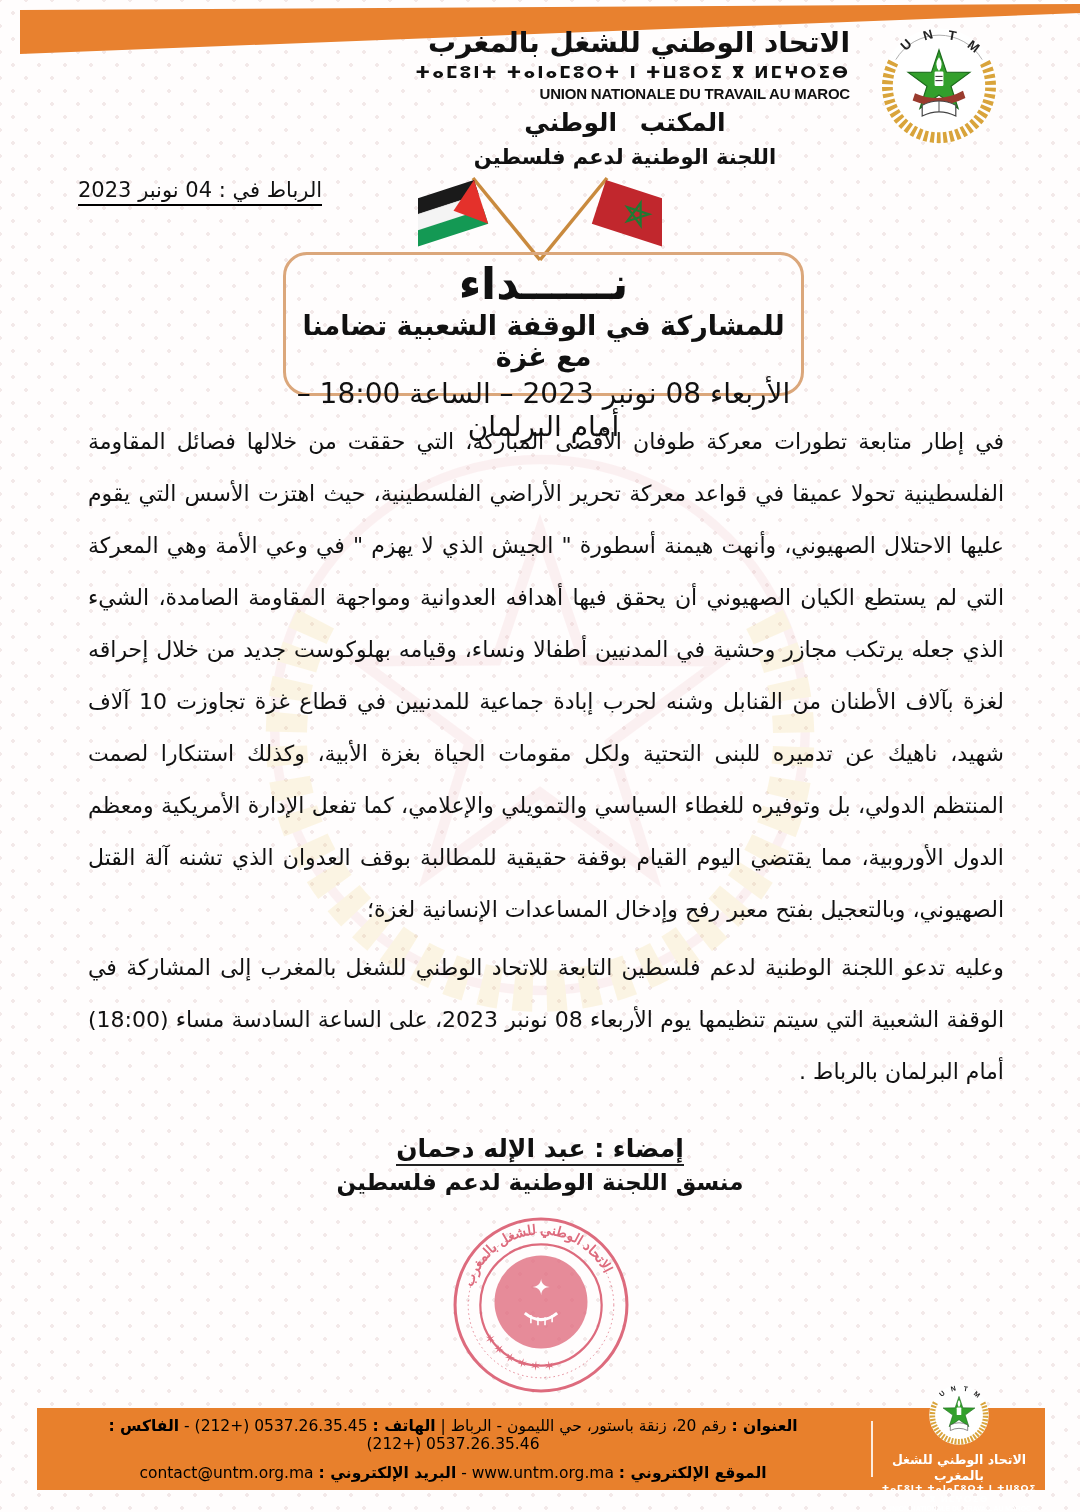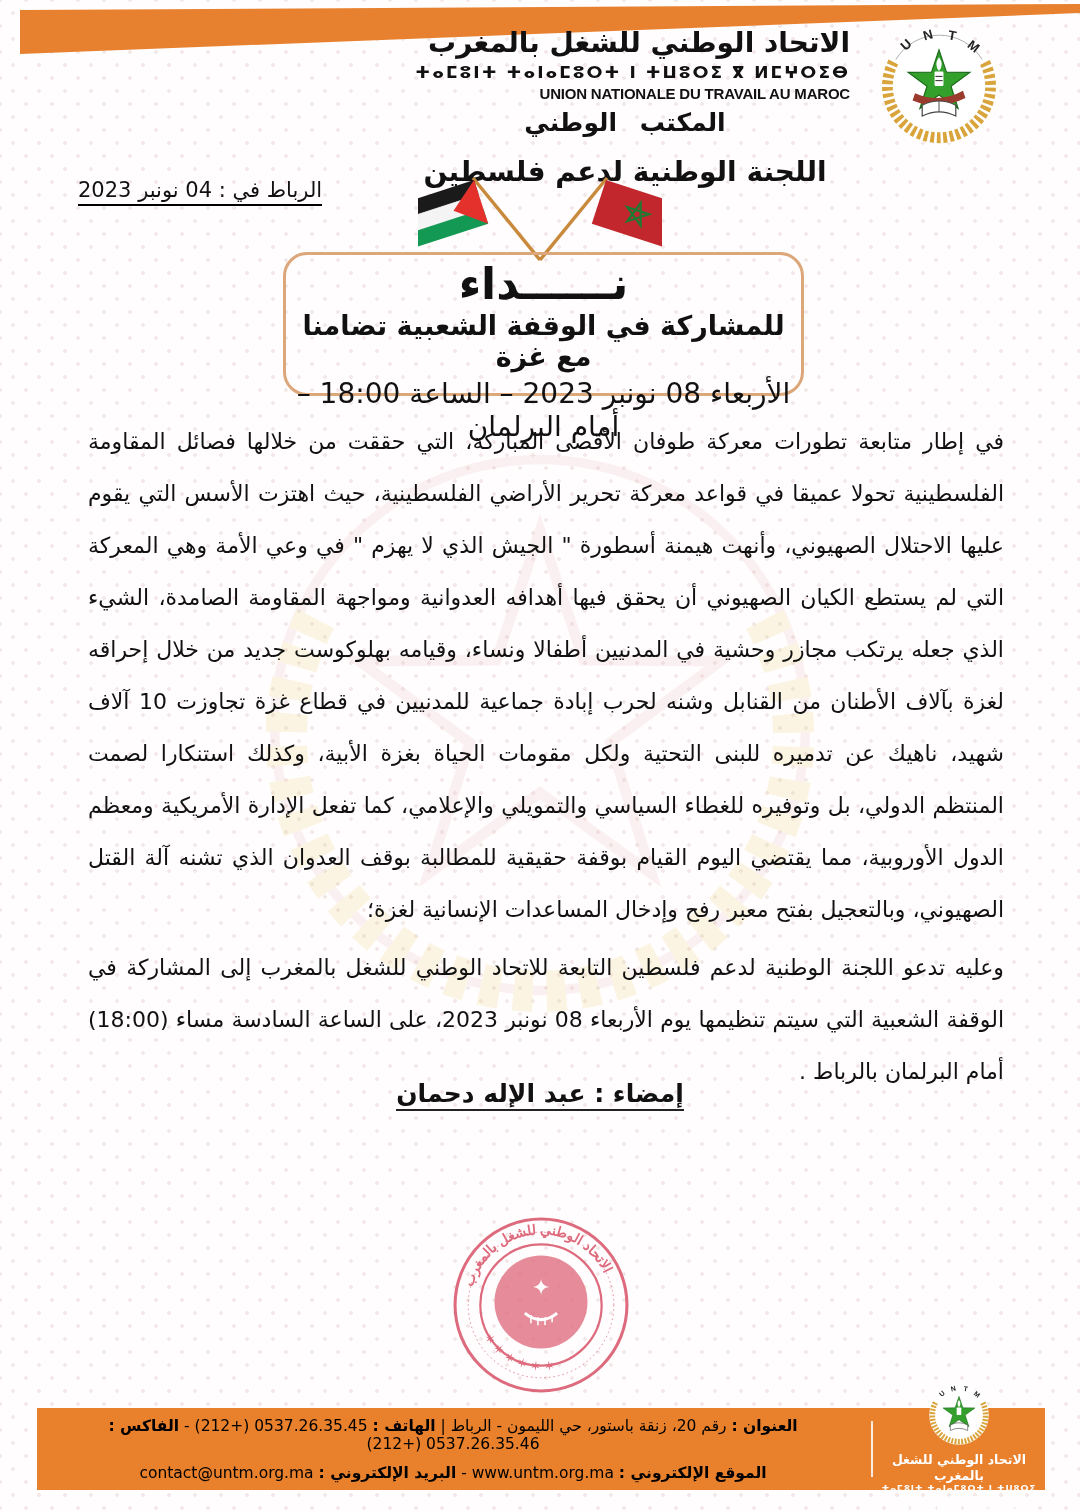--- a/index.html
+++ b/index.html
@@ -17,39 +17,39 @@
     clip-path:polygon(20px 10px,1080px 4px,1080px 13px,20px 54px);
   }
   .watermark{position:absolute;top:430px;left:245px;width:590px;height:590px;opacity:.14;pointer-events:none;}
   
   .header{position:absolute;top:26px;right:66px;display:flex;align-items:flex-start;}
   .header-text{text-align:right;margin-right:14px;width:450px;}
   .org-ar{font-size:28px;font-weight:bold;line-height:1.2;}
   .org-tif{font-size:17px;letter-spacing:2px;margin-top:2px;font-weight:bold;}
   .org-fr{font-family:"Liberation Sans",sans-serif;font-size:15px;font-weight:bold;letter-spacing:-.2px;margin-top:3px;}
   .office{font-size:25px;font-weight:bold;text-align:center;margin-top:6px;word-spacing:14px;letter-spacing:2px;}
-  .committee{font-size:28px;font-weight:bold;text-align:center;margin-top:18px;letter-spacing:1px;}
+  .committee{font-size:21px;font-weight:bold;text-align:center;margin-top:8px;letter-spacing:1px;}
   .logo-box{width:150px;height:120px;}
   
   .date-line{position:absolute;top:178px;left:78px;font-size:21px;direction:rtl;border-bottom:2px solid #000;padding-bottom:2px;}
   
   .flags{position:absolute;top:170px;left:418px;width:244px;height:92px;}
   
   .callout{
     position:absolute;top:252px;left:283px;width:515px;height:138px;
     border:3px solid #DBA77B;border-radius:24px;direction:rtl;text-align:center;background:transparent;
   }
   .callout-title{font-size:44px;font-weight:bold;line-height:1.15;margin-top:4px;}
   .callout-subtitle{font-size:27px;font-weight:bold;margin-top:0px;}
   .callout-when{font-size:28px;margin-top:5px;}
   
   .body-text{position:absolute;top:416px;right:76px;left:76px;direction:rtl;text-align:justify;}
   .body-text p{margin:0 0 6px 12px;font-size:22px;line-height:52px;}
   
-  .signature{position:absolute;top:1079px;left:0;width:1080px;text-align:center;direction:rtl;}
+  .signature{position:absolute;top:1134px;left:0;width:1080px;text-align:center;direction:rtl;}
   .sig-caption{display:inline-block;font-size:25px;font-weight:bold;border-bottom:2px solid #222;padding-bottom:1px;}
   .sig-role{font-size:23px;font-weight:bold;margin-top:3px;letter-spacing:.5px;}
   
   .stamp{position:absolute;top:1214px;left:450px;width:182px;height:182px;opacity:.92;}
   
   .footer{position:absolute;top:1408px;left:37px;width:1008px;height:82px;background:#E8802C;}
   .footer-contact{
     position:absolute;top:0;right:190px;left:14px;height:100%;
     display:flex;flex-direction:column;justify-content:center;gap:11px;
     direction:rtl;text-align:center;color:#000000;font-size:15.5px;
@@ -125,20 +125,21 @@
     <div class="callout-when">الأربعاء 08 نونبر 2023 – الساعة 18:00 – أمام البرلمان</div>
   </div>
 
   <div class="body-text">
     <p>في إطار متابعة تطورات معركة طوفان الأقصى المباركة، التي حققت من خلالها فصائل المقاومة الفلسطينية تحولا عميقا في قواعد معركة تحرير الأراضي الفلسطينية، حيث اهتزت الأسس التي يقوم عليها الاحتلال الصهيوني، وأنهت هيمنة أسطورة " الجيش الذي لا يهزم " في وعي الأمة وهي المعركة التي لم يستطع الكيان الصهيوني أن يحقق فيها أهدافه العدوانية ومواجهة المقاومة الصامدة، الشيء الذي جعله يرتكب مجازر وحشية في المدنيين أطفالا ونساء، وقيامه بهلوكوست جديد من خلال إحراقه لغزة بآلاف الأطنان من القنابل وشنه لحرب إبادة جماعية للمدنيين في قطاع غزة تجاوزت 10 آلاف شهيد، ناهيك عن تدميره للبنى التحتية ولكل مقومات الحياة بغزة الأبية، وكذلك استنكارا لصمت المنتظم الدولي، بل وتوفيره للغطاء السياسي والتمويلي والإعلامي، كما تفعل الإدارة الأمريكية ومعظم الدول الأوروبية، مما يقتضي اليوم القيام بوقفة حقيقية للمطالبة بوقف العدوان الذي تشنه آلة القتل الصهيوني، وبالتعجيل بفتح معبر رفح وإدخال المساعدات الإنسانية لغزة؛</p>
     <p>وعليه تدعو اللجنة الوطنية لدعم فلسطين التابعة للاتحاد الوطني للشغل بالمغرب إلى المشاركة في الوقفة الشعبية التي سيتم تنظيمها يوم الأربعاء 08 نونبر 2023، على الساعة السادسة مساء (18:00) أمام البرلمان بالرباط .</p>
   </div>
 
   <div class="signature">
     <div><span class="sig-caption">إمضاء : عبد الإله دحمان</span></div>
+    <div class="sig-role">منسق اللجنة الوطنية لدعم فلسطين</div>
   </div>
 
   <svg class="stamp" viewBox="0 0 180 180" aria-hidden="true">
     <circle cx="90" cy="90" r="85" fill="none" stroke="#DB5F73" stroke-width="3"></circle>
     <circle cx="90" cy="90" r="60" fill="none" stroke="#DB5F73" stroke-width="2.2"></circle>
     <circle cx="90" cy="90" r="72" fill="none" stroke="#DB5F73" stroke-width="0.8" stroke-dasharray="1.5,3"></circle>
     <defs>
       <path id="stamp-top" d="M20,90 A70,70 0 0 1 160,90" fill="none"></path>
       <path id="stamp-bottom" d="M25,90 A65,65 0 0 0 155,90" fill="none"></path>
     </defs>

